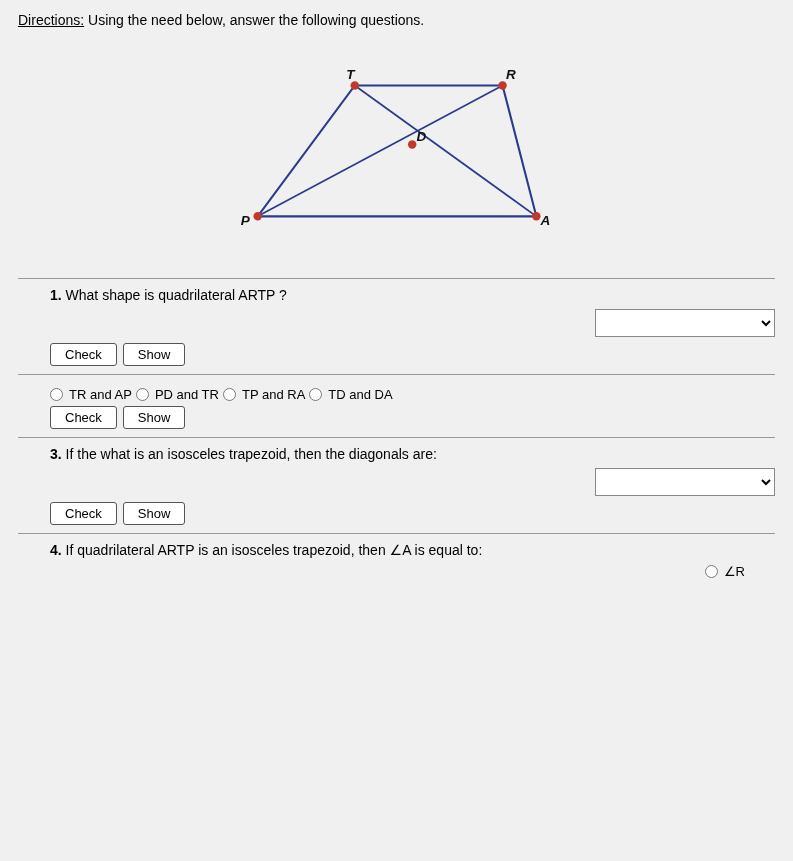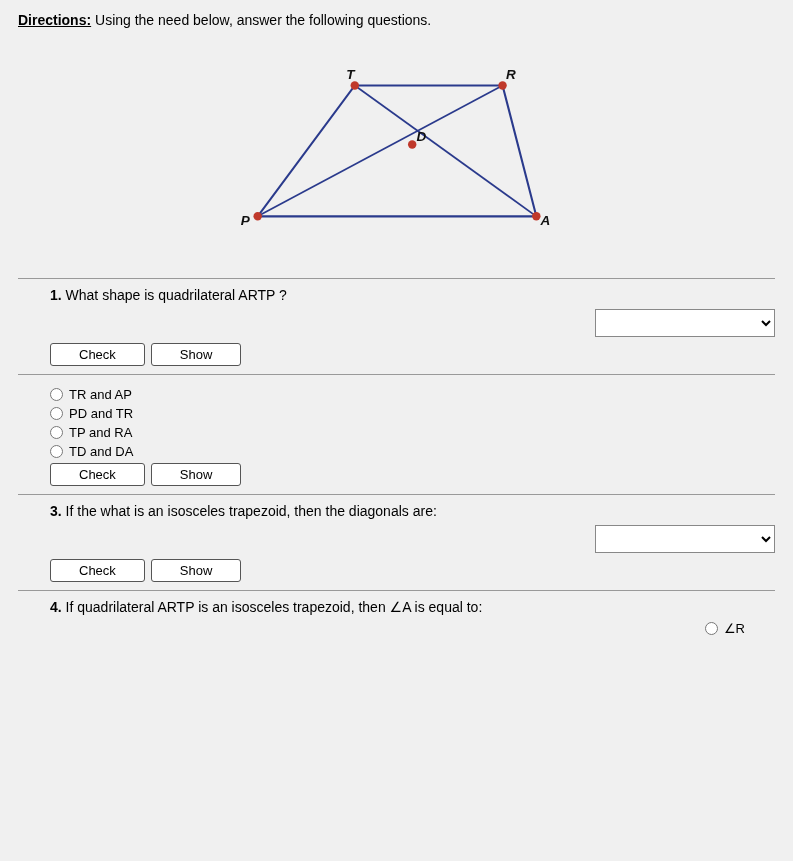--- a/index.html
+++ b/index.html
@@ -14,21 +14,21 @@
       background: #f0f0f0;
       width: 793px;
       min-height: 861px;
       padding: 12px 18px;
     }
     .directions {
       font-size: 14px;
       margin-bottom: 10px;
     }
     .directions strong {
-      font-weight: bold;
+      font-weight: normal;
       text-decoration: underline;
     }
     .diagram-container {
       display: flex;
       justify-content: center;
       margin-bottom: 10px;
     }
     svg.diagram {
       width: 380px;
       height: 230px;
@@ -54,21 +54,21 @@
       align-items: center;
       justify-content: space-between;
       margin-bottom: 6px;
     }
     .btn-row {
       display: flex;
       gap: 6px;
       margin-top: 4px;
     }
     button.check-btn, button.show-btn {
-      padding: 3px 28px;
+      padding: 3px 14px;
       font-size: 13px;
       background: #fff;
       border: 1px solid #555;
       cursor: pointer;
       border-radius: 3px;
     }
     .dropdown-wrapper {
       display: flex;
       align-items: center;
     }
@@ -94,21 +94,21 @@
       display: flex;
       justify-content: space-between;
       align-items: flex-start;
       margin-bottom: 4px;
     }
     .q2-left {
       flex: 1;
     }
     .q2-right {
       display: flex;
-      flex-direction: column;
+      flex-direction: row;
       align-items: flex-start;
       gap: 4px;
       margin-right: 30px;
       margin-top: 4px;
     }
   </style>
 </head>
 <body>
 
 <div class="page">

